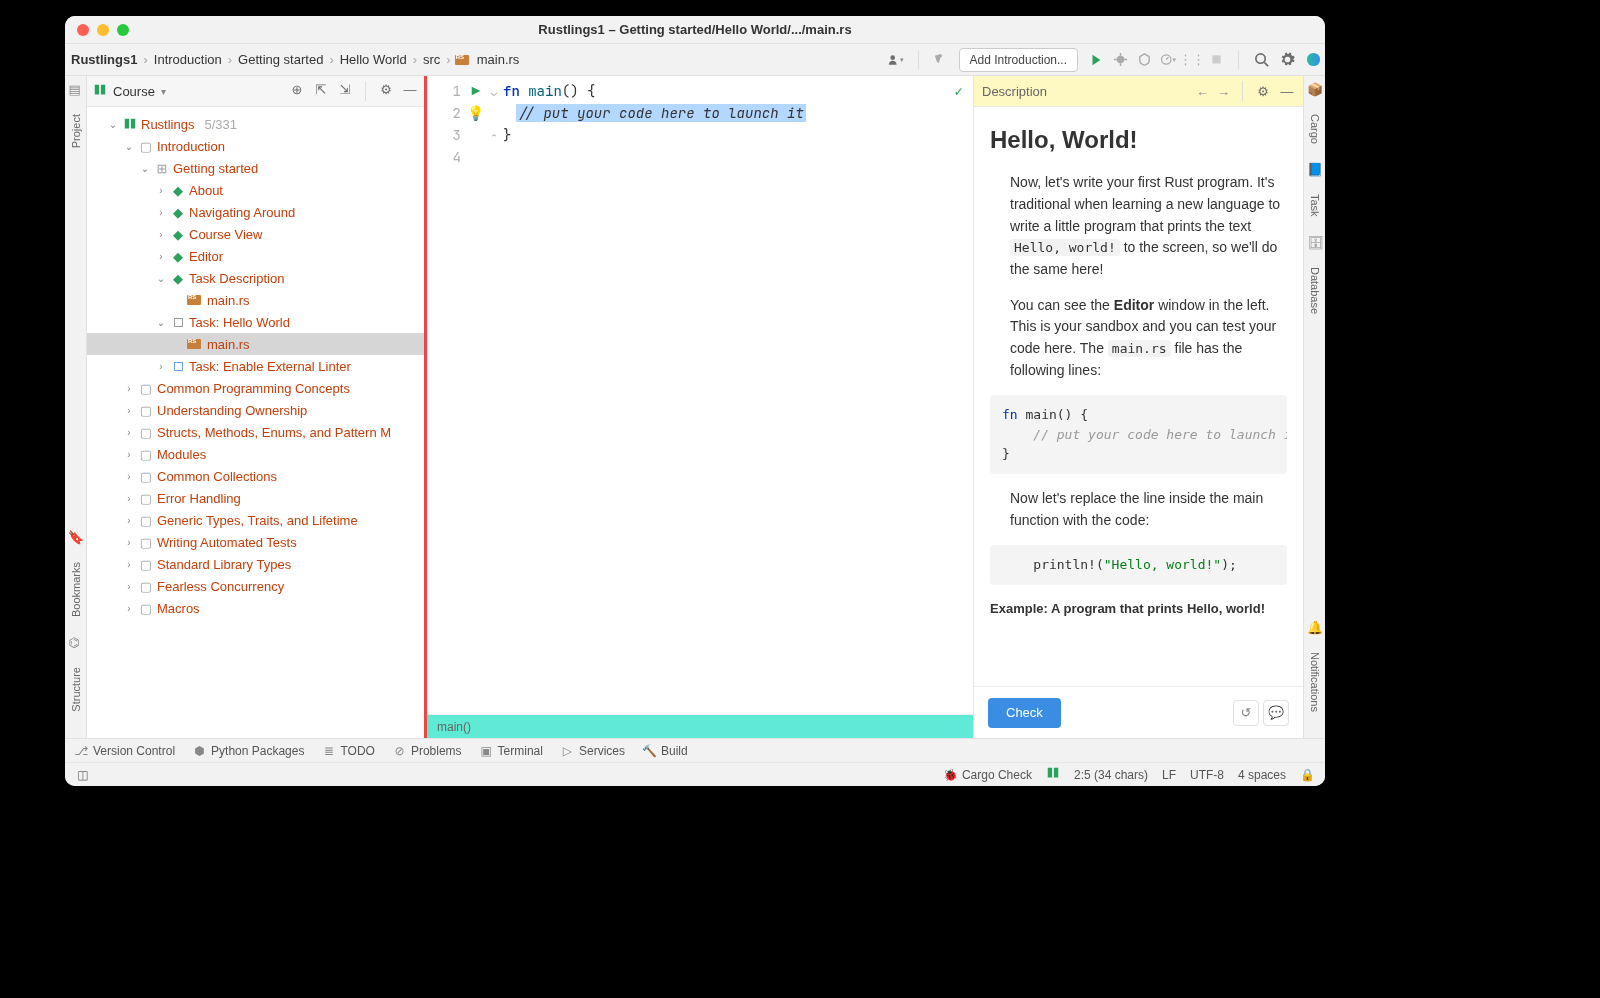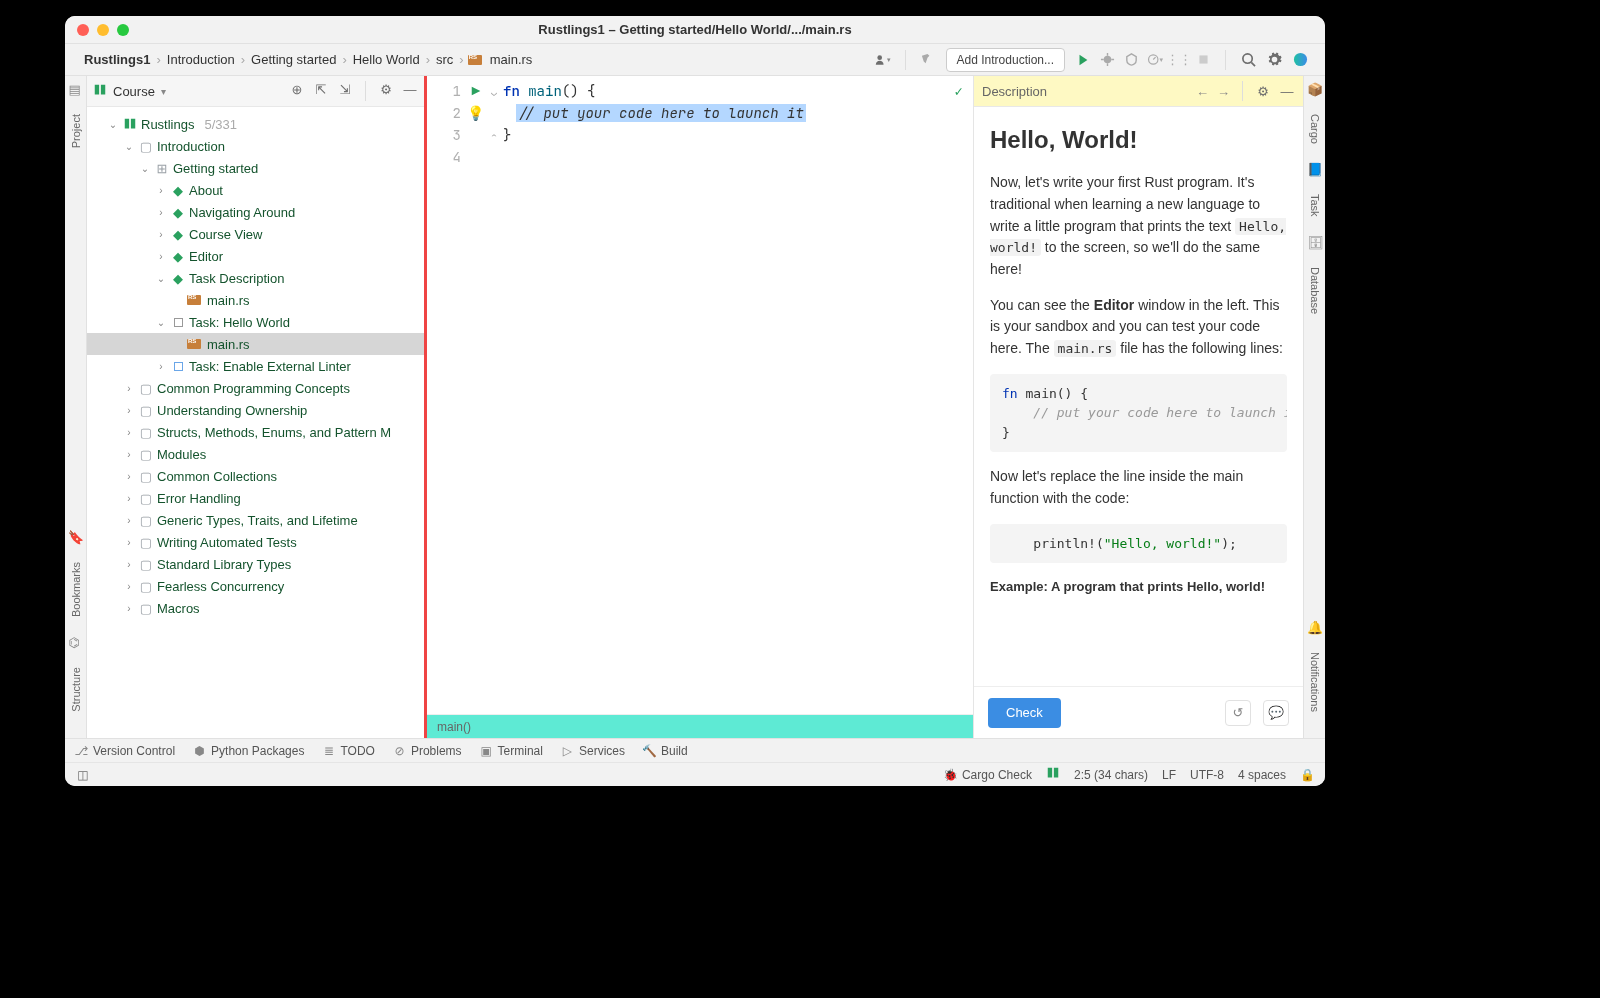--- a/index.html
+++ b/index.html
@@ -9,21 +9,21 @@
   
   .titlebar { height: 28px; background: #f2f2f2; border-bottom: 1px solid #e1e1e1; display: flex; align-items: center; position: relative; }
   .traffic { display: flex; gap: 8px; margin-left: 12px; }
   .traffic span { width: 12px; height: 12px; border-radius: 50%; display: block; }
   .tl-close { background: #ff5f56; }
   .tl-min   { background: #ffbd2e; }
   .tl-max   { background: #27c93f; }
   .title { position: absolute; left: 0; right: 0; text-align: center; font-size: 13px; font-weight: 600; color: #333; pointer-events: none; }
 
   
-  .navbar { height: 32px; background: #f2f2f2; border-bottom: 1px solid #e1e1e1; display: flex; align-items: center; padding: 0 17px; gap: 8px; }
+  .navbar { height: 32px; background: #f2f2f2; border-bottom: 1px solid #e1e1e1; display: flex; align-items: center; padding: 0 4px; gap: 8px; }
   .breadcrumbs { display: flex; align-items: center; gap: 4px; flex: 1; font-size: 13px; }
   .crumb { color: #333; padding: 0 2px; }
   .crumb.strong { font-weight: 600; }
   .crumb-sep { color: #aaa; }
   .rust-icon { width: 14px; height: 14px; display: inline-block; position: relative; top: 2px; margin-right: 2px; }
   .rust-icon::before { content: ""; display: block; width: 14px; height: 10px; background: #c77f3a; border-radius: 1px; }
   .rust-icon::after { content: "RS"; position: absolute; top: -1px; left: 1px; font-size: 6px; font-weight: bold; color: #fff; }
   .nav-icons { display: flex; align-items: center; gap: 10px; }
   .ico { width: 16px; height: 16px; display: inline-flex; align-items: center; justify-content: center; color: #6e6e6e; }
   .config-btn { border: 1px solid #ccc; border-radius: 4px; background: #fff; height: 24px; padding: 0 10px; font-size: 12px; color: #444; }
@@ -48,21 +48,21 @@
   .drop-ico { color: #888; font-size: 10px; }
   .panel-tools { display: flex; gap: 8px; color: #777; }
   .tree { flex: 1; overflow: auto; padding: 6px 0; font-size: 13px; }
   .tree-row { display: flex; align-items: center; height: 22px; padding-left: 8px; gap: 4px; white-space: nowrap; cursor: pointer; }
   .tree-row.selected { background: #d6d6d6; }
   .exp { width: 12px; text-align: center; color: #888; font-size: 10px; }
   .tree-ico { width: 14px; height: 14px; display: inline-flex; align-items: center; justify-content: center; }
   .ico-book { color:#2aa15f; } .ico-pkg { color:#9aa0a6; } .ico-dots { color:#9aa0a6; }
   .ico-lesson { color:#2aa15f; } .ico-taskbox { border: 1.5px solid #999; width: 9px; height: 9px; }
   .ico-checkbox { border: 1.5px solid #6aa6e8; width:9px; height:9px; }
-  .tree-label { color: #14532d; }
+  .tree-label { color: #c2410c; }
   .tree-count { color: #aaa; margin-left: 6px; }
   .i1{padding-left:20px}.i2{padding-left:36px}.i3{padding-left:52px}.i4{padding-left:68px}.i5{padding-left:84px}
 
   
   .editor-col { flex: 1; display: flex; flex-direction: column; background: #fff; }
   .tabbar { height: 31px; border-bottom: 1px solid #e8e8e8; display: flex; align-items: flex-end; background: #f6f6f6; }
   .tab { height: 29px; padding: 0 10px; background: #fff; border: 1px solid #e1e1e1; border-bottom: 1px solid #fff; border-radius: 4px 4px 0 0; display: flex; align-items: center; gap: 6px; font-size: 12px; margin-left: 6px; }
   .tab-close { color: #aaa; cursor: pointer; }
   .tab-spacer { flex: 1; }
   .tab-more { width: 24px; text-align: center; color: #777; cursor: pointer; }
@@ -84,28 +84,28 @@
   .editor-status { position: absolute; top: 6px; right: 10px; color: #2aa15f; }
   .breadcrumb-bar { height: 24px; border-top: 1px solid #eee; font-size: 12px; color: #666; padding-left: 10px; display: flex; align-items: center; background: #5eead4;}
 
   
   .desc-panel { width: 330px; border-left: 1px solid #e5e5e5; background: #fff; display: flex; flex-direction: column; }
   .desc-header { height: 31px; border-bottom: 1px solid #e8e8e8; display: flex; align-items: center; padding: 0 8px; background: #fef9c3; gap: 8px; }
   .desc-header .lbl { flex: 1; font-size: 13px; color: #666; }
   .desc-header .arr { color: #888; cursor: pointer; }
   .desc-body { flex: 1; overflow: auto; padding: 14px 16px 60px 16px; font-size: 14px; line-height: 1.55; color: #333; position: relative; }
   .desc-body h1 { font-size: 24px; font-weight: 700; margin-bottom: 14px; }
-  .desc-body p { margin-bottom: 14px; }
+  .desc-body p { margin-bottom: 14px; margin-left: 20px; }
   .desc-body code { font-family: Menlo, Consolas, monospace; background: #f2f2f2; padding: 1px 4px; border-radius: 3px; font-size: 13px; }
   .desc-body pre { background: #f4f4f4; padding: 10px 12px; border-radius: 4px; font-family: Menlo, Consolas, monospace; font-size: 13px; margin-bottom: 14px; line-height: 1.5; overflow-x: hidden; }
   .desc-body pre .kw { color: #0033b3; }
   .desc-body pre .comment { color: #999; font-style: italic; }
   .desc-body pre .str { color: #067d17; }
   .desc-body .caption { font-weight: 600; font-size: 13px; margin-bottom: 14px; }
-  .desc-footer { height: 52px; border-top: 1px solid #eee; display: flex; align-items: center; padding: 14px 14px; gap: 12px; margin-top: 8px; }
+  .desc-footer { height: 52px; border-top: 1px solid #eee; display: flex; align-items: center; padding: 14px 14px; gap: 4px; margin-top: 8px; }
   .check-btn { background: #3b8de3; color: #fff; border: none; border-radius: 4px; height: 30px; padding: 0 18px; font-size: 13px; font-weight: 500; }
   .df-spacer { flex: 1; }
   .icon-btn { width: 26px; height: 26px; border: 1px solid #e1e1e1; border-radius: 4px; background: #fff; display: inline-flex; align-items: center; justify-content: center; color: #888; }
 
   
   .bottom-tools { height: 24px; background: #f2f2f2; border-top: 1px solid #e1e1e1; display: flex; align-items: center; padding: 0 10px; gap: 18px; font-size: 12px; color: #555; }
   .bottom-tools .tool { display: flex; align-items: center; gap: 5px; cursor: pointer; }
   .bottom-tools .tico { color: #888; width: 13px; height: 13px; display: inline-flex; align-items: center; justify-content: center; }
 
   

